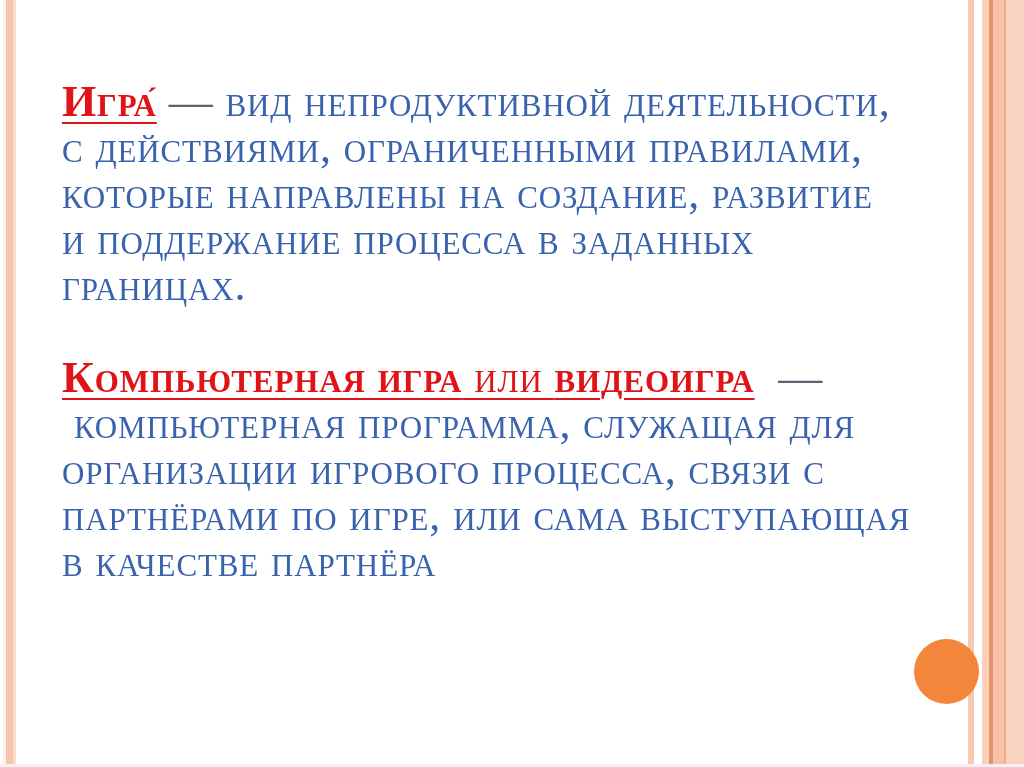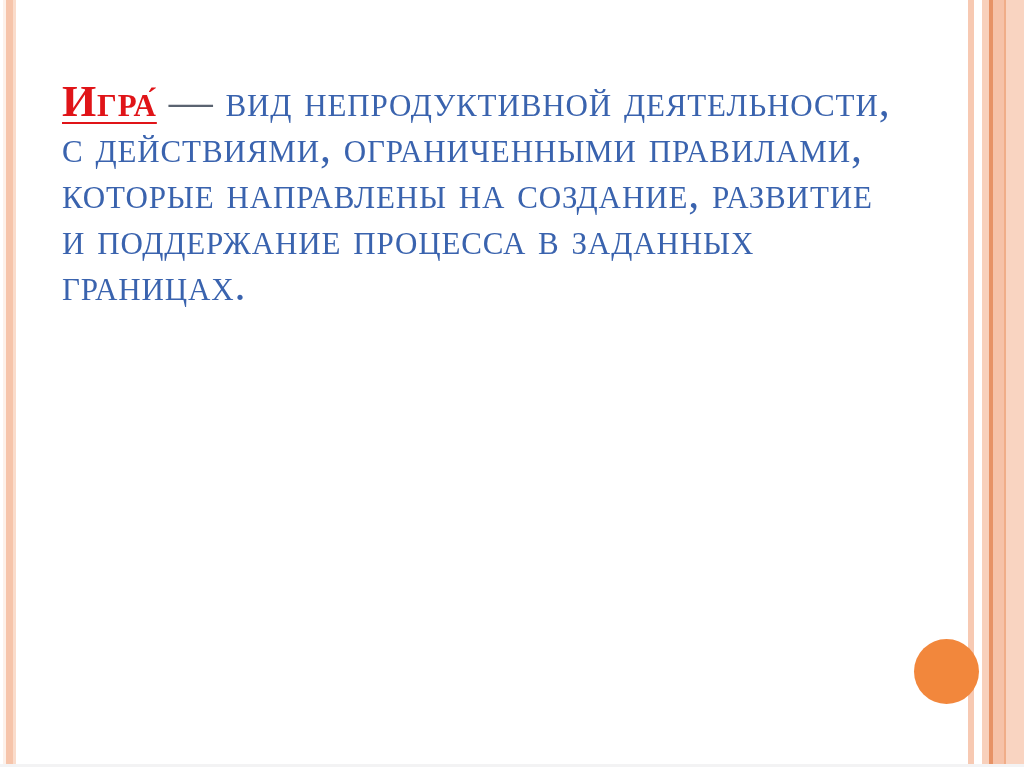--- a/index.html
+++ b/index.html
@@ -94,15 +94,20 @@
   <div class="orange-circle"></div>
 
   <div class="content">
 
     <p class="para-game"><span class="seg-red seg-bold">Игра́</span><span class="seg-dash"> — </span><span class="seg-blue">вид непродуктивной деятельности,
 с действиями, ограниченными правилами,
 которые направлены на создание, развитие
 и поддержание процесса в заданных
 границах.</span></p>
 
+    <p class="para-videogame"><span class="seg-red seg-bold">Компьютерная игра</span><span class="seg-red"> или </span><span class="seg-red seg-bold">видеоигра</span><span class="seg-dash">  — </span><span class="seg-blue">
+ компьютерная программа, служащая для
+организации игрового процесса, связи с
+партнёрами по игре, или сама выступающая
+в качестве партнёра</span></p>
 
   </div>
 </div>
 
 </body></html>

